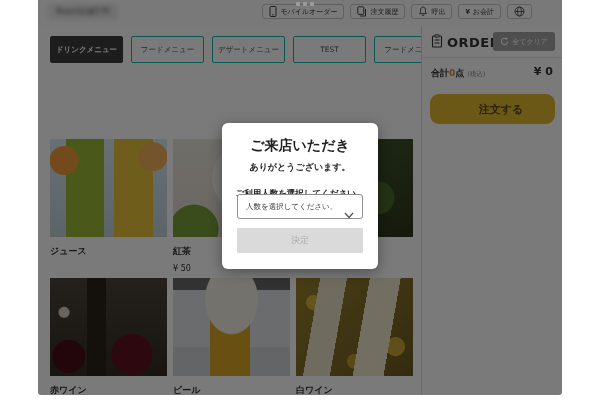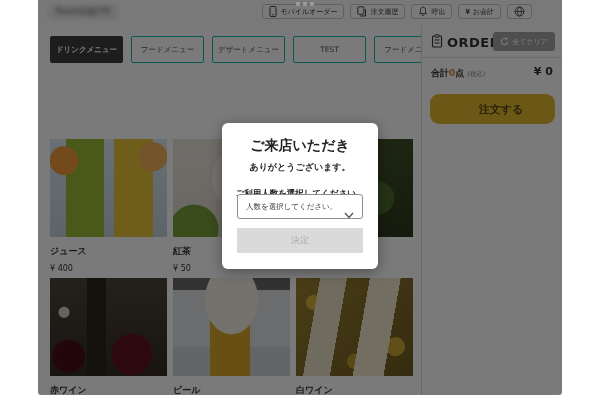--- a/index.html
+++ b/index.html
@@ -161,21 +161,20 @@
       <div class="tab">フードメニュー</div>
       <div class="tab">デザートメニュー</div>
       <div class="tab">TEST</div>
       <div class="tab clipped">フードメニュー</div>
     </div>
 
     <div class="grid">
       <div class="card">
         <div class="photo photo-juice"></div>
         <div class="card-name">ジュース</div>
-        <div class="card-price">¥ 400</div>
       </div>
       <div class="card">
         <div class="photo photo-tea"></div>
         <div class="card-name">紅茶</div>
         <div class="card-price">¥ 50</div>
       </div>
       <div class="card">
         <div class="photo photo-mojito"></div>
         <div class="card-name"></div>
         <div class="card-price"></div>

